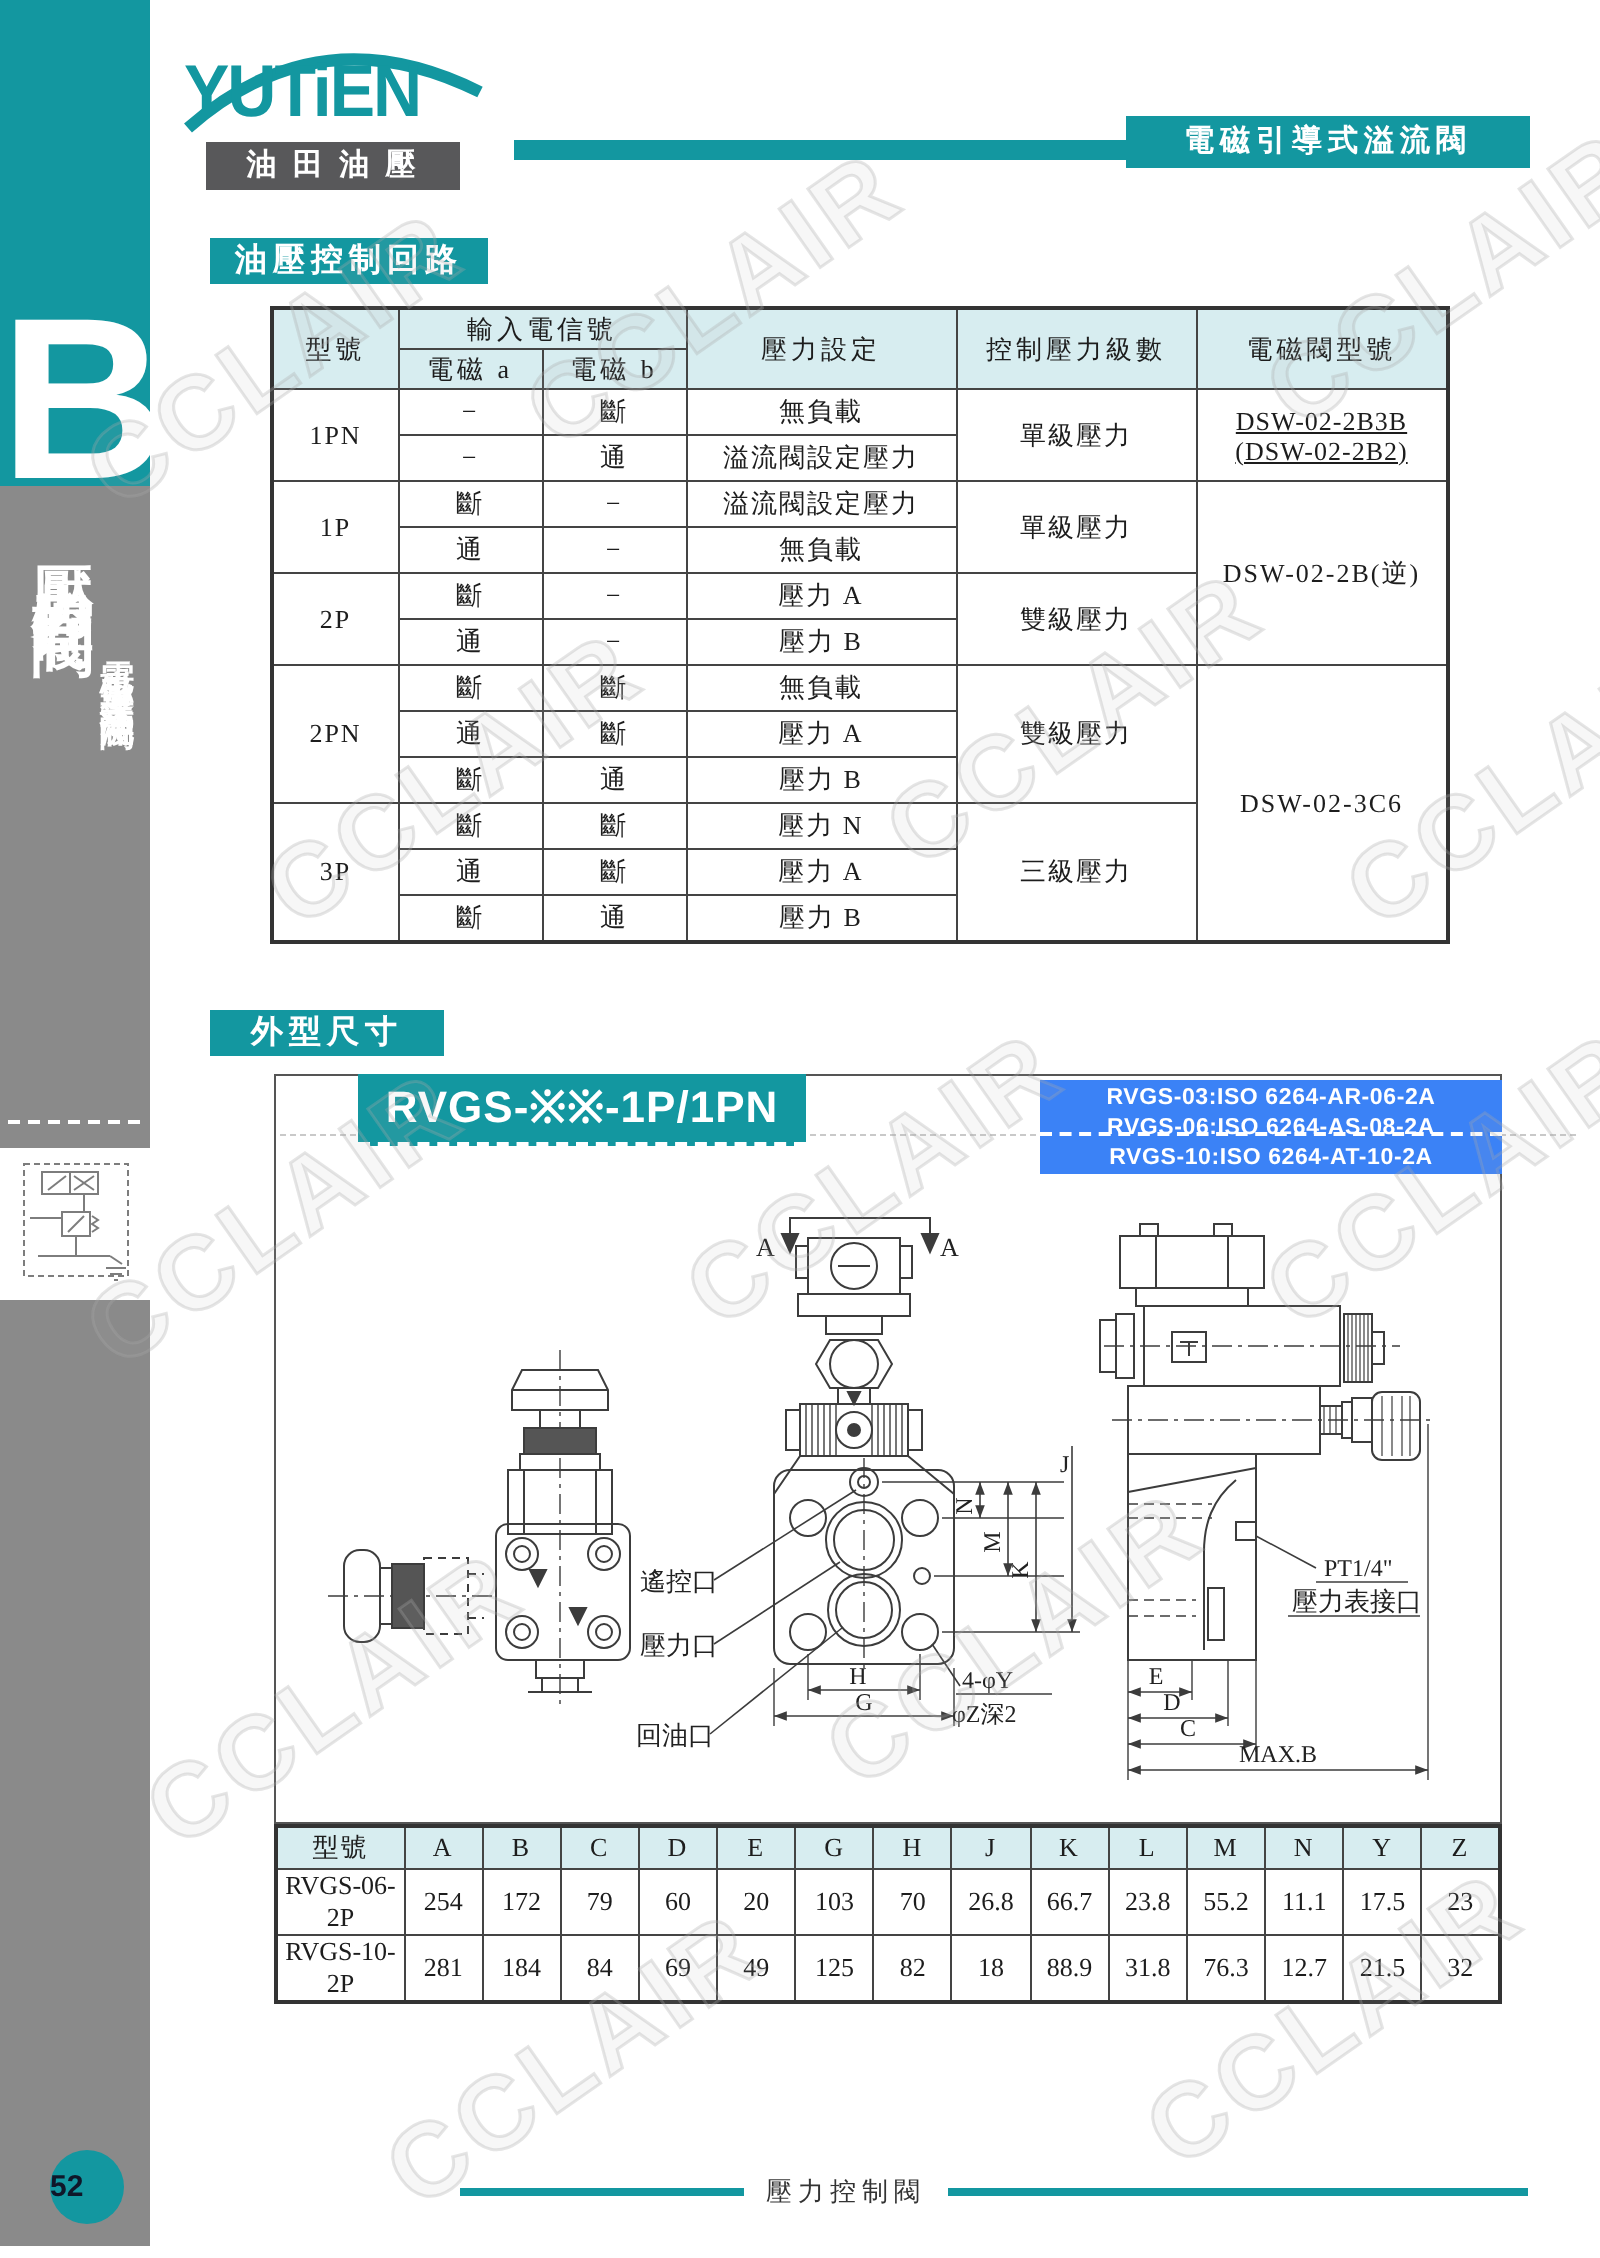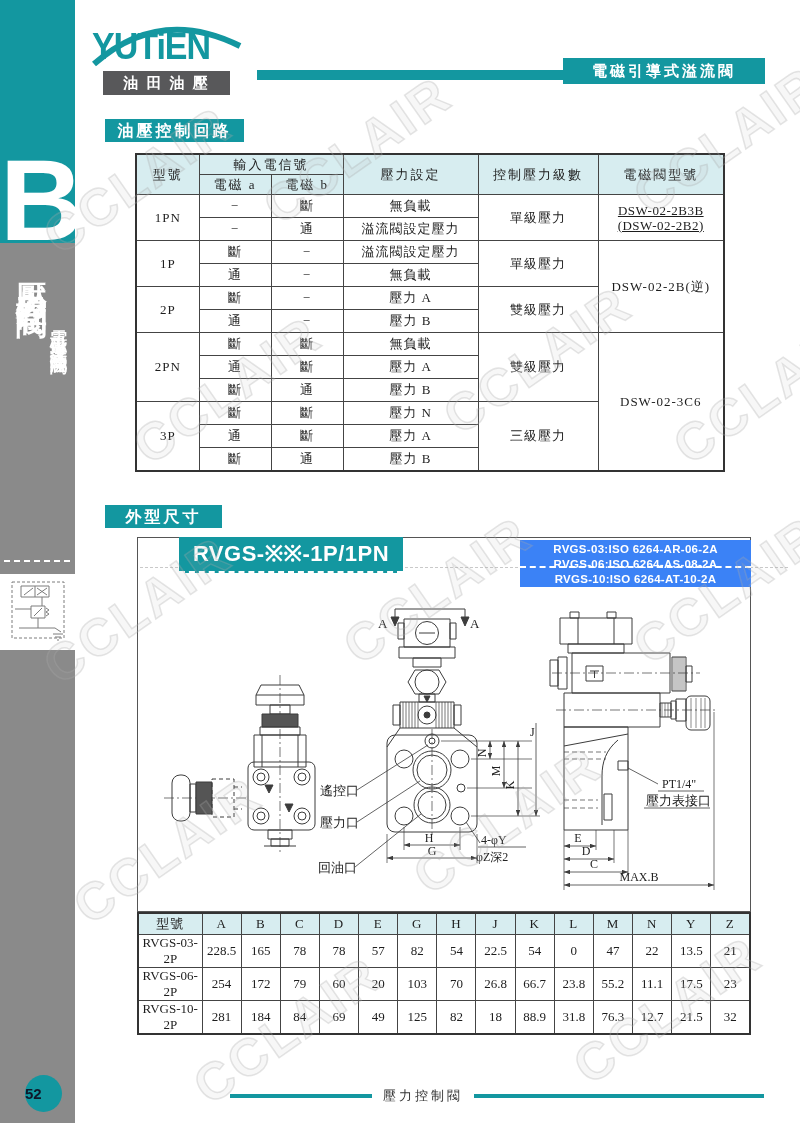--- a/index.html
+++ b/index.html
@@ -436,37 +436,20 @@
       <td>H</td>
       <td>J</td>
       <td>K</td>
       <td>L</td>
       <td>M</td>
       <td>N</td>
       <td>Y</td>
       <td>Z</td>
     </tr>
     <tr>
-      <td>RVGS-03-2P</td>
-      <td>228.5</td>
-      <td>165</td>
-      <td>78</td>
-      <td>78</td>
-      <td>57</td>
-      <td>82</td>
-      <td>54</td>
-      <td>22.5</td>
-      <td>54</td>
-      <td>0</td>
-      <td>47</td>
-      <td>22</td>
-      <td>13.5</td>
-      <td>21</td>
-    </tr>
-    <tr>
       <td>RVGS-06-2P</td>
       <td>254</td>
       <td>172</td>
       <td>79</td>
       <td>60</td>
       <td>20</td>
       <td>103</td>
       <td>70</td>
       <td>26.8</td>
       <td>66.7</td>

